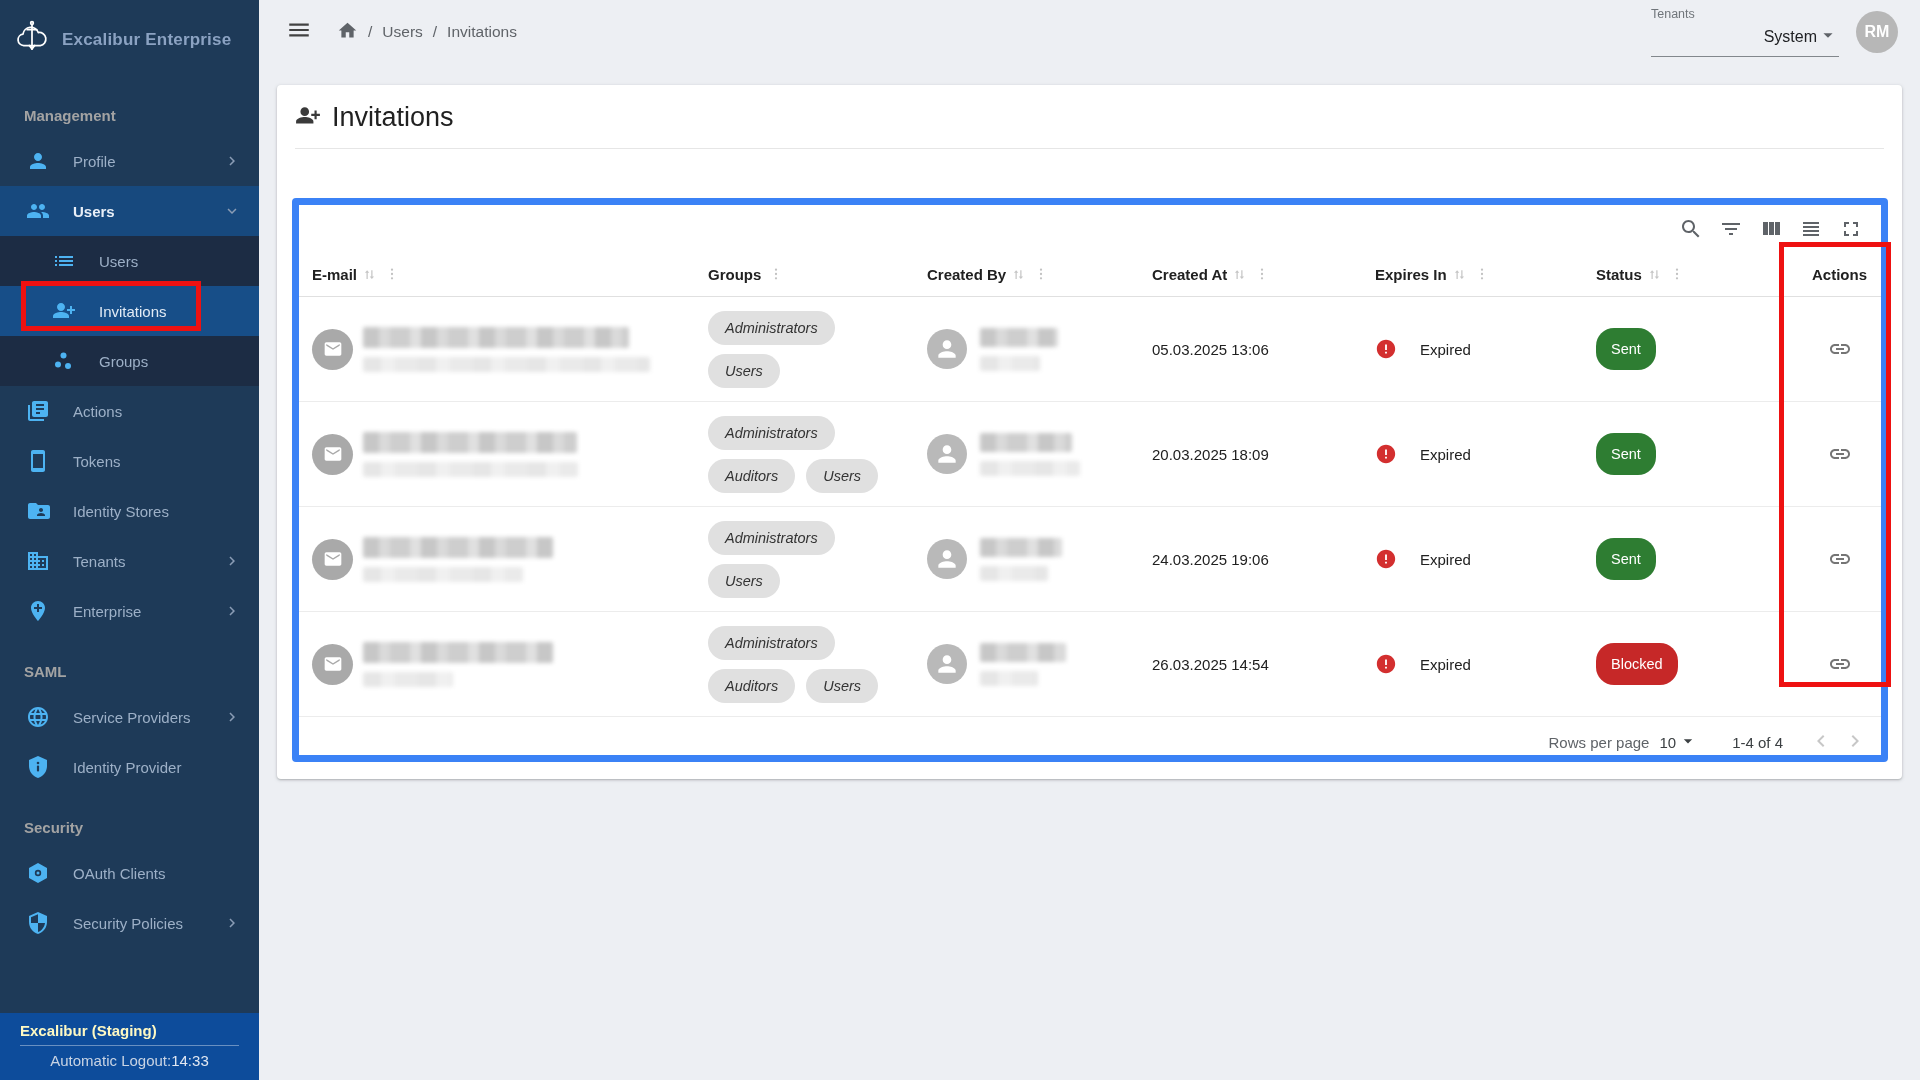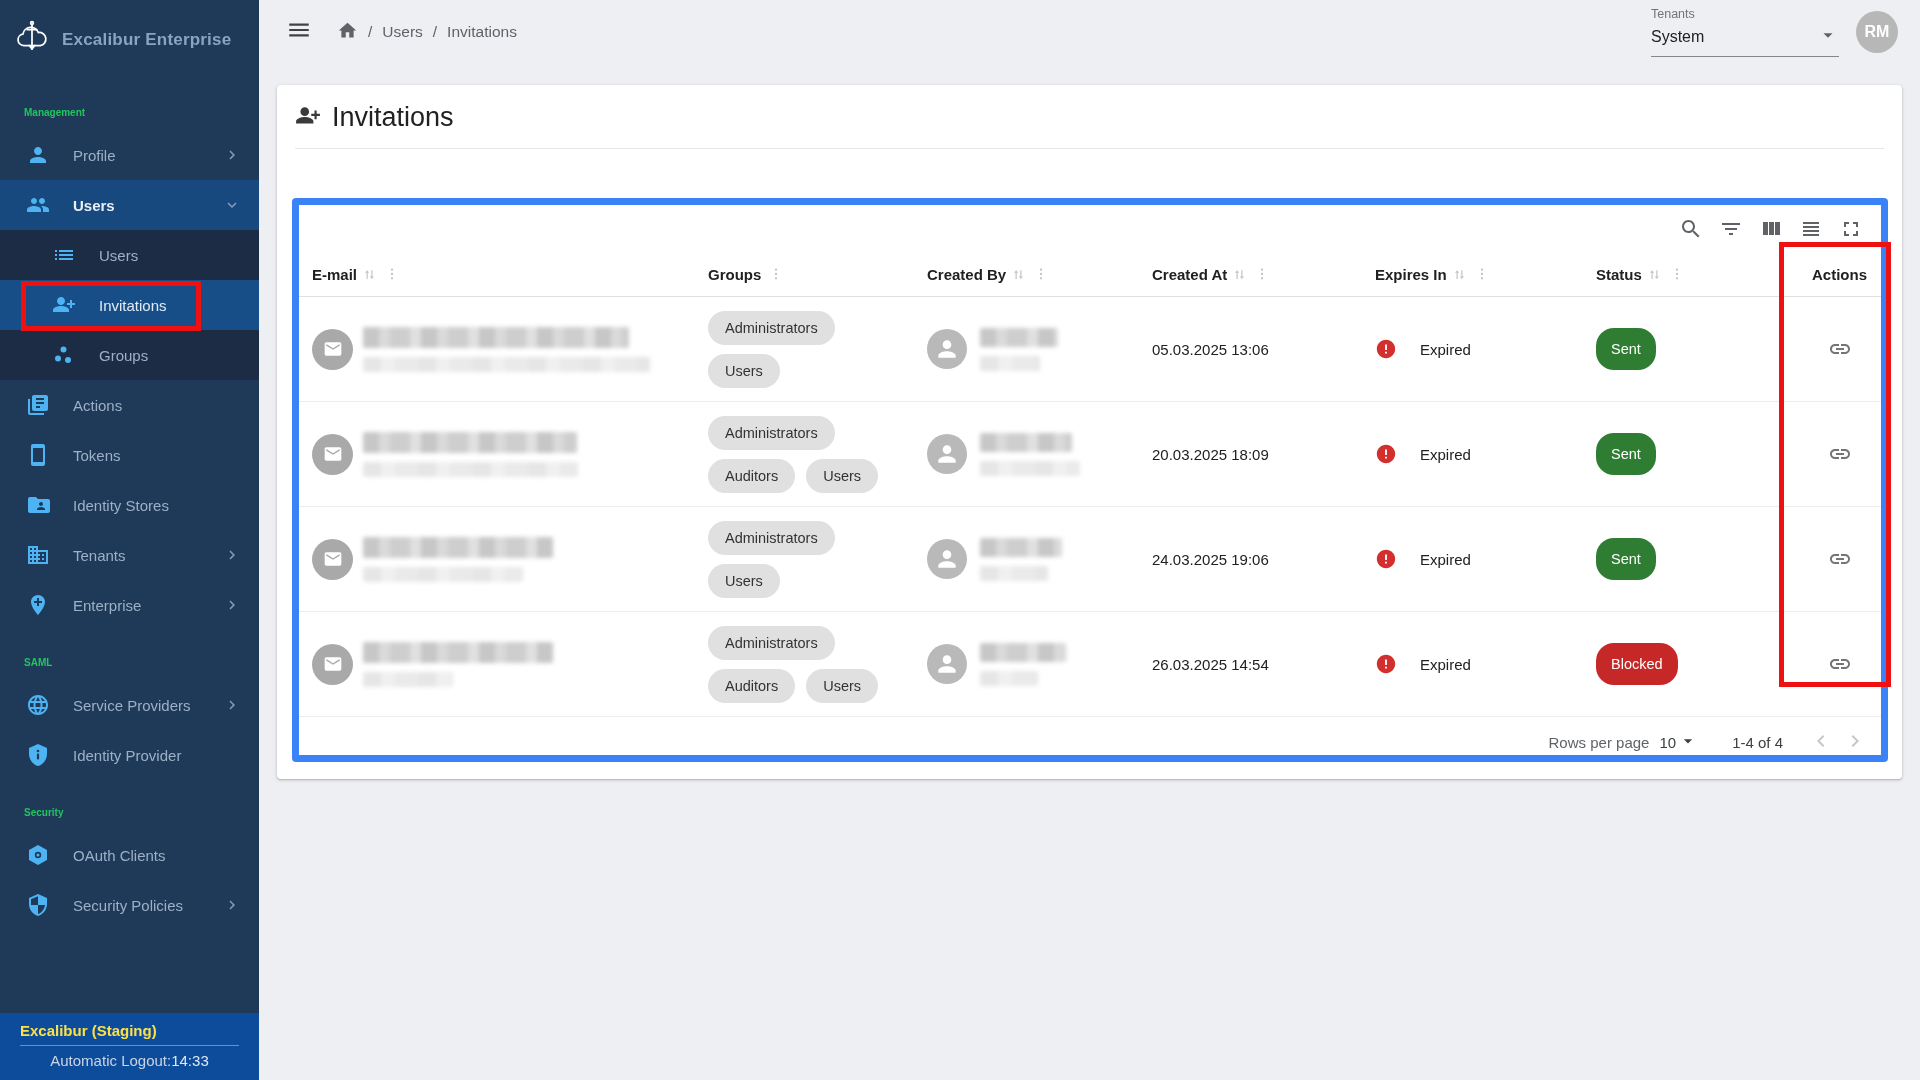--- a/index.html
+++ b/index.html
@@ -3,43 +3,43 @@
 <meta charset="utf-8">
 <style>
   * { box-sizing: border-box; margin: 0; padding: 0; }
   html,body { width:1920px; height:1080px; overflow:hidden; }
   body { font-family:"Liberation Sans", sans-serif; background:#edeff3; position:relative; color:#212121; }
 
   
   .sidebar { position:absolute; left:0; top:0; width:259px; height:1080px; background:#1e3a58; z-index:2; }
   .brand { height:80px; display:flex; align-items:center; padding:0 13px; gap:11px; }
   .brand-name { color:#8ba2c2; font-weight:700; font-size:17px; letter-spacing:.2px; }
-  .side-section-header { padding:27px 24px 12px; font-size:10px; font-weight:700; color:#22c55e; }
+  .side-section-header { padding:27px 24px 12px; font-size:15px; font-weight:700; color:#a3a3a3; }
   .side-item { height:50px; display:flex; align-items:center; padding:0 18px 0 26px; gap:23px; font-size:15px; color:#9db0c7; cursor:pointer; }
   .side-item .s-icon { color:#4db3f2; display:flex; width:24px; flex:none; }
   .side-item .s-label { flex:1 1 auto; white-space:nowrap; }
   .side-item .chev { margin-left:auto; color:#8a9cb5; display:flex; }
   .side-item.sub { padding-left:52px; background:#1c2c44; }
   .side-item.expanded { background:#17497e; color:#e9eff7; font-weight:700; }
   .side-item.active { background:#174e88; color:#e2ebf5; }
   .side-footer { position:absolute; left:0; bottom:0; width:259px; height:67px; background:#0d4c9b; padding:9px 20px 0; }
-  .env { font-weight:700; font-size:15px; color:#fde047; }
+  .env { font-weight:700; font-size:15px; color:#fef9c3; }
   .sf-divider { border-top:1px solid rgba(255,255,255,.38); margin:6px 0 6px; }
   .logout-row { display:flex; justify-content:center; font-size:15px; color:#c9d4e4; }
   .logout-row .lo-val { color:#e2e8f2; }
 
   
   .topbar { position:absolute; left:259px; top:0; width:1661px; height:64px; display:flex; align-items:center; }
   .hamburger { margin-left:27px; color:#424242; display:flex; cursor:pointer; }
   .breadcrumb { display:flex; align-items:center; margin-left:25px; gap:10px; color:#5f6368; font-size:15.5px; }
   .breadcrumb .bc-home { display:flex; color:#5f6368; cursor:pointer; }
   .breadcrumb .crumb { cursor:pointer; }
   .tenant-select { position:absolute; right:81px; top:7px; width:188px; border-bottom:1px solid #82878c; padding-bottom:6px; cursor:pointer; }
   .tenant-label { font-size:12.5px; color:#70757a; }
-  .tenant-value-row { display:flex; align-items:center; justify-content:space-between; margin-top:3px; }
+  .tenant-value-row { display:flex; align-items:center; justify-content:flex-end; margin-top:3px; }
   .tenant-value { font-size:16px; color:#202124; }
   .tenant-arrow { color:#5f6368; display:flex; }
   .avatar { position:absolute; right:22px; top:11px; width:42px; height:42px; border-radius:50%; background:#b7b7b7; color:#fff; font-size:16px; font-weight:700; display:flex; align-items:center; justify-content:center; cursor:pointer; }
 
   
   .card { position:absolute; left:277px; top:85px; width:1625px; height:694px; background:#fff; border-radius:4px; box-shadow:0 1px 2px rgba(60,64,67,.28), 0 1px 4px rgba(60,64,67,.14); z-index:1; }
   .card-head { padding:17px 18px 0; }
   .title-row { display:flex; align-items:center; gap:11px; color:#3a3a3a; }
   .page-title { font-size:27px; font-weight:400; color:#212121; }
   .page-desc { margin-top:10px; font-size:14.5px; color:#2c2c2c; }
@@ -63,21 +63,21 @@
   .c-email { gap:10px; }
   .avatar-mail { width:41px; height:41px; border-radius:50%; background:#a9a9a9; color:#fff; display:flex; align-items:center; justify-content:center; flex:none; }
   .avatar-person { width:40px; height:40px; border-radius:50%; background:#b9b9b9; color:#fff; display:flex; align-items:center; justify-content:center; flex:none; }
   .blur-stack { display:flex; flex-direction:column; gap:9px; }
   .blur { border-radius:2px; filter:blur(2px); }
   .blur.b1 { height:21px; background:repeating-linear-gradient(90deg,#c7c7c7 0 16px,#dadada 16px 27px,#cecece 27px 47px,#e0e0e0 47px 58px); }
   .blur.b2 { height:15px; background:repeating-linear-gradient(90deg,#e6e6e6 0 18px,#f0f0f0 18px 32px,#eaeaea 32px 55px); }
   .blur.nm { height:19px; }
   .c-createdby { gap:13px; }
   .chip-col { display:flex; flex-direction:column; gap:9px; align-items:flex-start; }
-  .chip-line { display:flex; gap:11px; }
+  .chip-line { display:flex; gap:11px;font-style:italic; }
   .chip { background:#e0e0e0; color:#333; border-radius:17px; height:34px; display:flex; align-items:center; padding:0 17px; font-size:14.5px; white-space:nowrap; }
   .c-date { font-size:15px; color:#212121; }
   .c-expires { gap:23px; }
   .err { color:#d32f2f; display:flex; }
   .exp-label { font-size:15px; color:#212121; }
   .status-chip { height:42px; border-radius:18px; color:#fff; font-size:14.5px; display:flex; align-items:center; padding:0 15px; }
   .link-btn { color:#757575; display:flex; cursor:pointer; }
 
   .t-footer { height:51px; display:flex; align-items:center; justify-content:flex-end; color:#5f6368; font-size:15px; padding-right:14px; }
   .rpp-label { margin-right:10px; }

